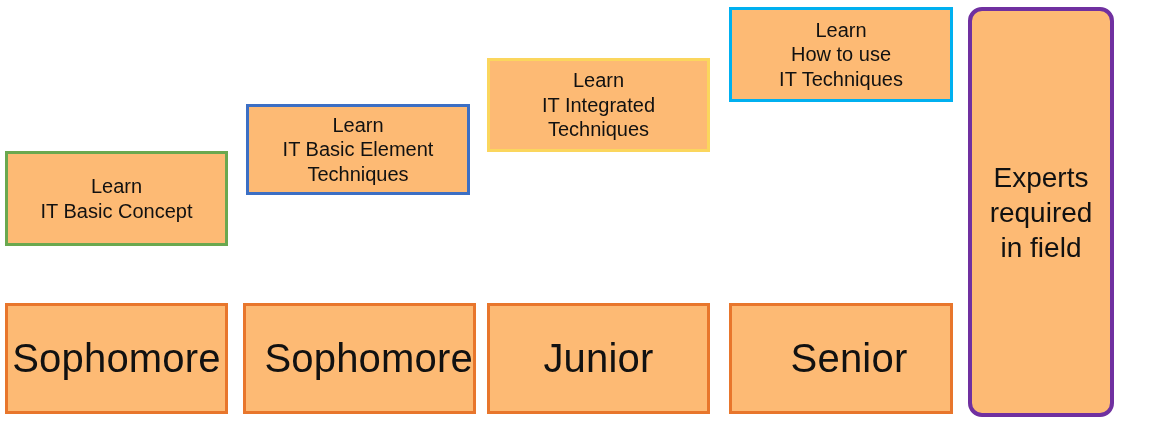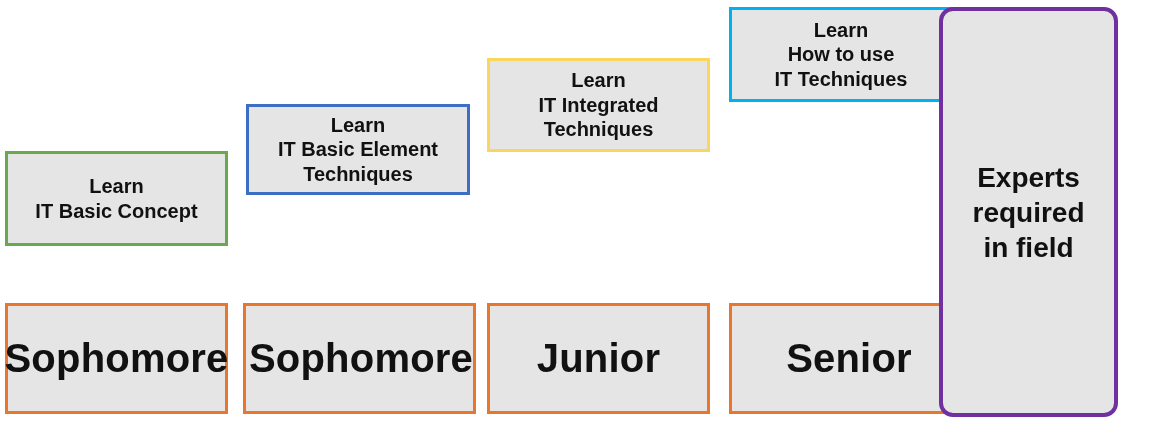--- a/index.html
+++ b/index.html
@@ -15,28 +15,27 @@
   #canvas {
     position: relative;
     width: 1160px;
     height: 424px;
     background: #ffffff;
     overflow: hidden;
   }
   .box {
     position: absolute;
     box-sizing: border-box;
-    background: #e5e5e5;
+    background: #fdba74;
     display: flex;
     align-items: center;
     justify-content: center;
     text-align: center;
     line-height: 1.22;
     color: #111111;
-    font-weight: bold;
   }
   
   .goal-box {
     border-style: solid;
     border-width: 3px;
     font-size: 20px;
     padding: 2px 6px;
   }
   .goal-box .lines {
     white-space: pre-line;
@@ -97,19 +96,19 @@
   </div>
 
   <div class="box year-box" style="left: 487px; top: 303px; width: 223px; height: 111px; border-color: rgb(232, 118, 44);">
     <span>Junior</span>
   </div>
 
   <div class="box year-box" style="left: 729px; top: 303px; width: 224px; height: 111px; border-color: rgb(232, 118, 44); padding-left: 16px;">
     <span>Senior</span>
   </div>
 
-  <div class="box experts-box" style="left: 939px; top: 7px; width: 179px; height: 410px; border-color: rgb(112, 48, 160);">
+  <div class="box experts-box" style="left: 968px; top: 7px; width: 146px; height: 410px; border-color: rgb(112, 48, 160);">
     <span class="lines">Experts
 required
 in field</span>
   </div>
 
 </div>
 
 </body></html>

